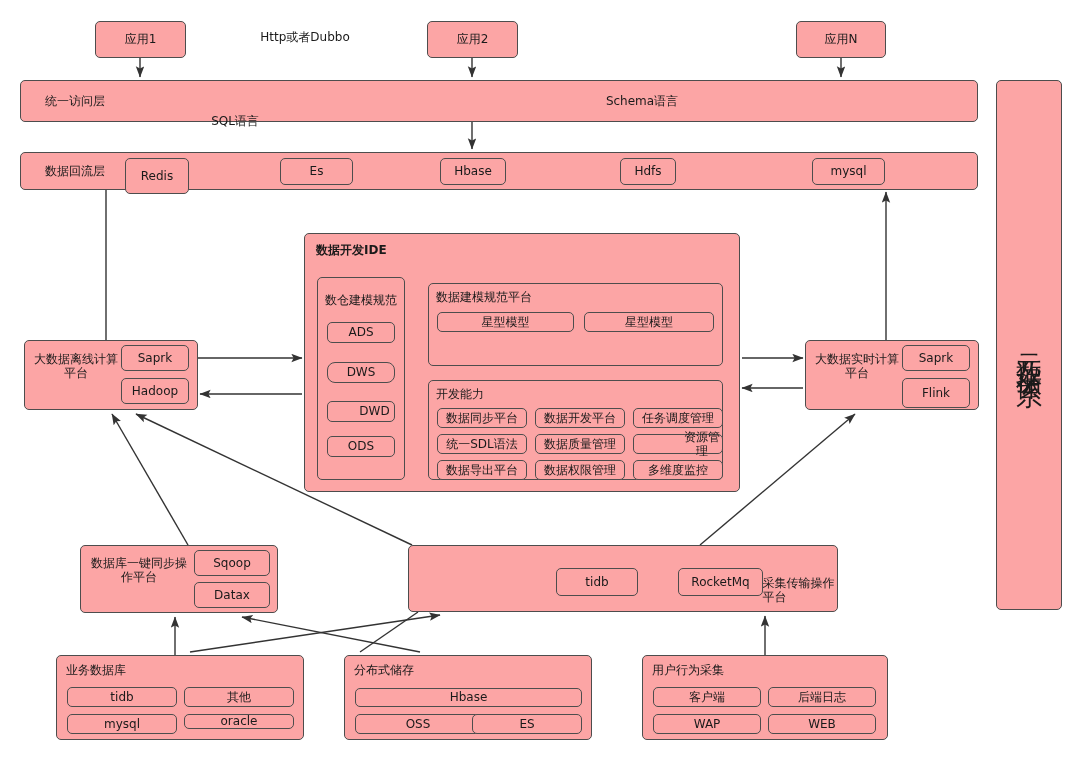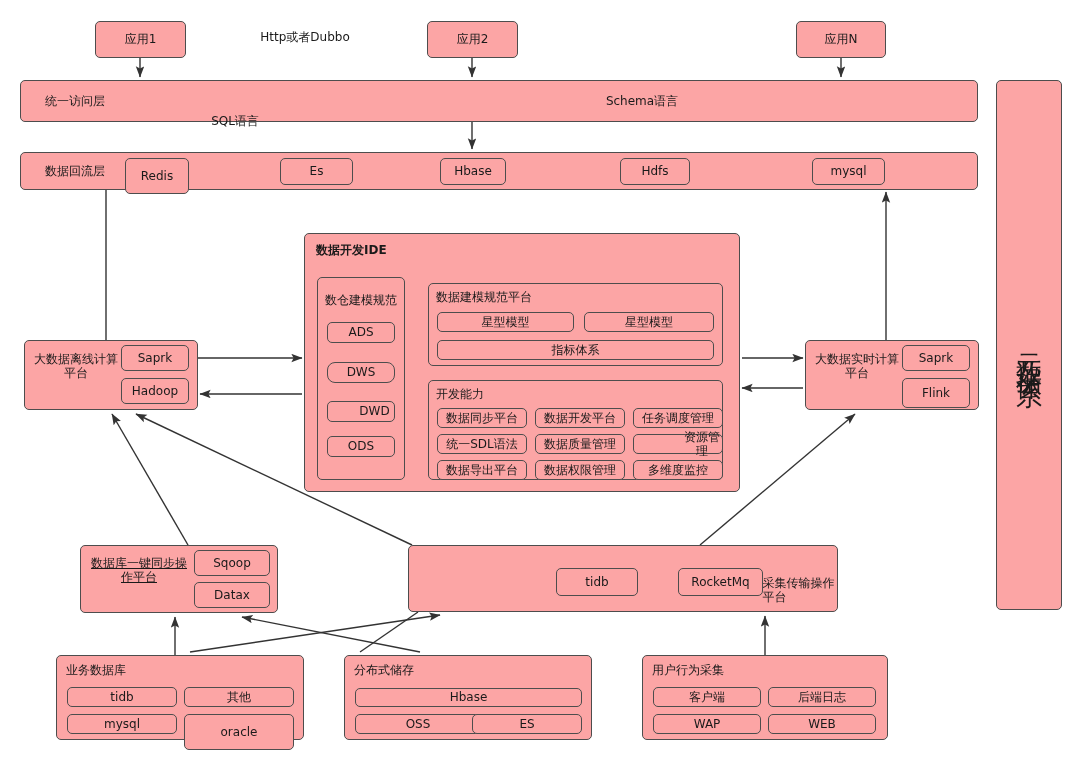--- a/index.html
+++ b/index.html
@@ -87,21 +87,21 @@
   <div class="lbl f11" style="left:30px;top:162px;width:90px;height:18px;">数据回流层</div>
   <div class="bx ctr f11" style="left:125px;top:158px;width:64px;height:36px;">
     <span>Redis</span>
   </div>
   <div class="bx ctr f11" style="left:280px;top:158px;width:73px;height:27px;">
     <span>Es</span>
   </div>
   <div class="bx ctr f11" style="left:440px;top:158px;width:66px;height:27px;">
     <span>Hbase</span>
   </div>
-  <div class="bx ctr f11" style="left:620px;top:158px;width:70px;height:27px;">
+  <div class="bx ctr f11" style="left:620px;top:158px;width:56px;height:27px;">
     <span>Hdfs</span>
   </div>
   <div class="bx ctr f11" style="left:812px;top:158px;width:73px;height:27px;">
     <span>mysql</span>
   </div>
 
   <div class="bx" style="left:24px;top:340px;width:174px;height:70px;"></div>
   <div class="lbl f11" style="left:26px;top:346px;width:100px;height:40px;">大数据离线计算
 平台</div>
   <div class="bx ctr f11" style="left:121px;top:345px;width:68px;height:26px;">
@@ -140,23 +140,20 @@
   </div>
 
   <div class="bx" style="left:428px;top:283px;width:295px;height:83px;"></div>
   <div class="lbl f11" style="left:436px;top:289px;width:110px;height:16px;justify-content:flex-start;">数据建模规范平台</div>
   <div class="bx ctr f11" style="left:437px;top:312px;width:137px;height:20px;">
     <span>星型模型</span>
   </div>
   <div class="bx ctr f11" style="left:584px;top:312px;width:130px;height:20px;">
     <span>星型模型</span>
   </div>
-  <div class="bx ctr f11" style="left:437px;top:340px;width:277px;height:20px;">
-    <span>指标体系</span>
-  </div>
 
   <div class="bx" style="left:428px;top:380px;width:295px;height:100px;"></div>
   <div class="lbl f11" style="left:436px;top:386px;width:80px;height:16px;justify-content:flex-start;">开发能力</div>
 
   <div class="bx ctr f11" style="left:437px;top:408px;width:90px;height:20px;">
     <span>数据同步平台</span>
   </div>
   <div class="bx ctr f11" style="left:535px;top:408px;width:90px;height:20px;">
     <span>数据开发平台</span>
   </div>
@@ -178,21 +175,21 @@
     <span>数据导出平台</span>
   </div>
   <div class="bx ctr f11" style="left:535px;top:460px;width:90px;height:20px;">
     <span>数据权限管理</span>
   </div>
   <div class="bx ctr f11" style="left:633px;top:460px;width:90px;height:20px;">
     <span>多维度监控</span>
   </div>
 
   <div class="bx" style="left:80px;top:545px;width:198px;height:68px;"></div>
-  <div class="lbl f11" style="left:84px;top:551px;width:110px;height:38px;text-decoration:underline;">数据库一键同步操
+  <div class="lbl f11" style="left:84px;top:551px;width:110px;height:38px;">数据库一键同步操
 作平台</div>
   <div class="bx ctr f11" style="left:194px;top:550px;width:76px;height:26px;">
     <span>Sqoop</span>
   </div>
   <div class="bx ctr f11" style="left:194px;top:582px;width:76px;height:26px;">
     <span>Datax</span>
   </div>
 
   <div class="bx" style="left:408px;top:545px;width:430px;height:67px;"></div>
   <div class="lbl f11" style="left:712px;top:549px;width:125px;height:34px;margin-top:24px;">实时数据采集传输操作
@@ -208,21 +205,21 @@
   <div class="lbl f11" style="left:66px;top:662px;width:90px;height:16px;justify-content:flex-start;">业务数据库</div>
   <div class="bx ctr f11" style="left:67px;top:687px;width:110px;height:20px;">
     <span>tidb</span>
   </div>
   <div class="bx ctr f11" style="left:184px;top:687px;width:110px;height:20px;">
     <span>其他</span>
   </div>
   <div class="bx ctr f11" style="left:67px;top:714px;width:110px;height:20px;">
     <span>mysql</span>
   </div>
-  <div class="bx ctr f11" style="left:184px;top:714px;width:110px;height:36px;">
+  <div class="bx ctr f11" style="left:184px;top:714px;width:110px;height:15px;">
     <span>oracle</span>
   </div>
 
   <div class="bx" style="left:344px;top:655px;width:248px;height:85px;"></div>
   <div class="lbl f11" style="left:354px;top:662px;width:90px;height:16px;justify-content:flex-start;">分布式储存</div>
   <div class="bx ctr f11" style="left:355px;top:688px;width:227px;height:19px;">
     <span>Hbase</span>
   </div>
   <div class="bx ctr f11" style="left:355px;top:714px;width:126px;height:20px;">
     <span>OSS</span>

